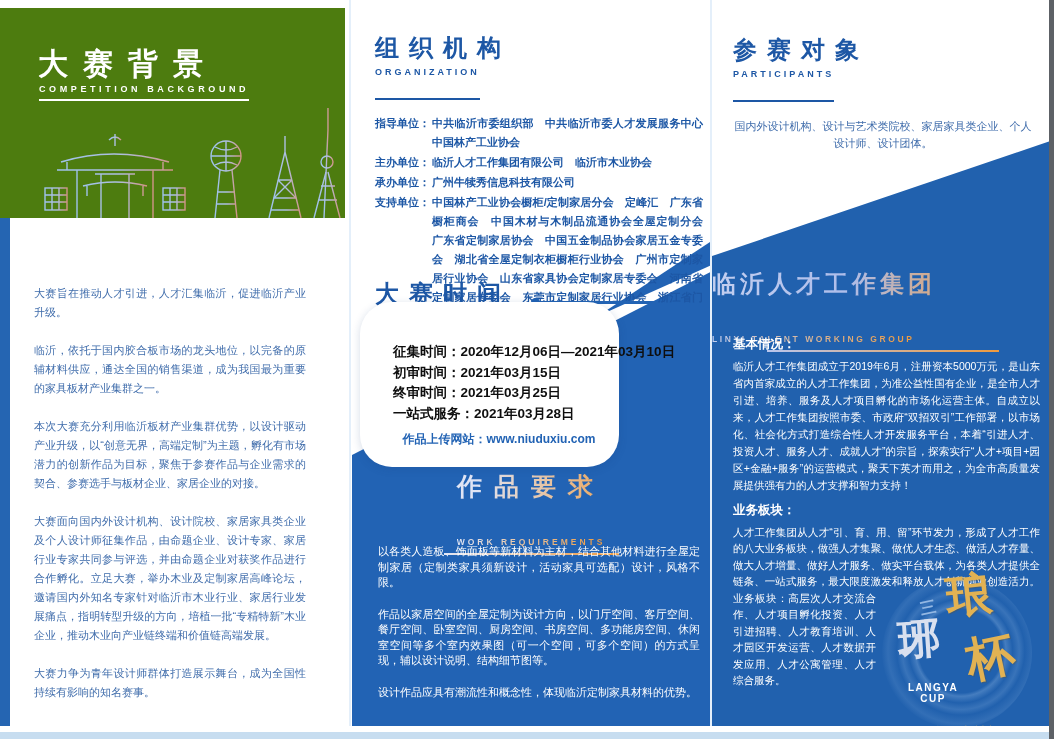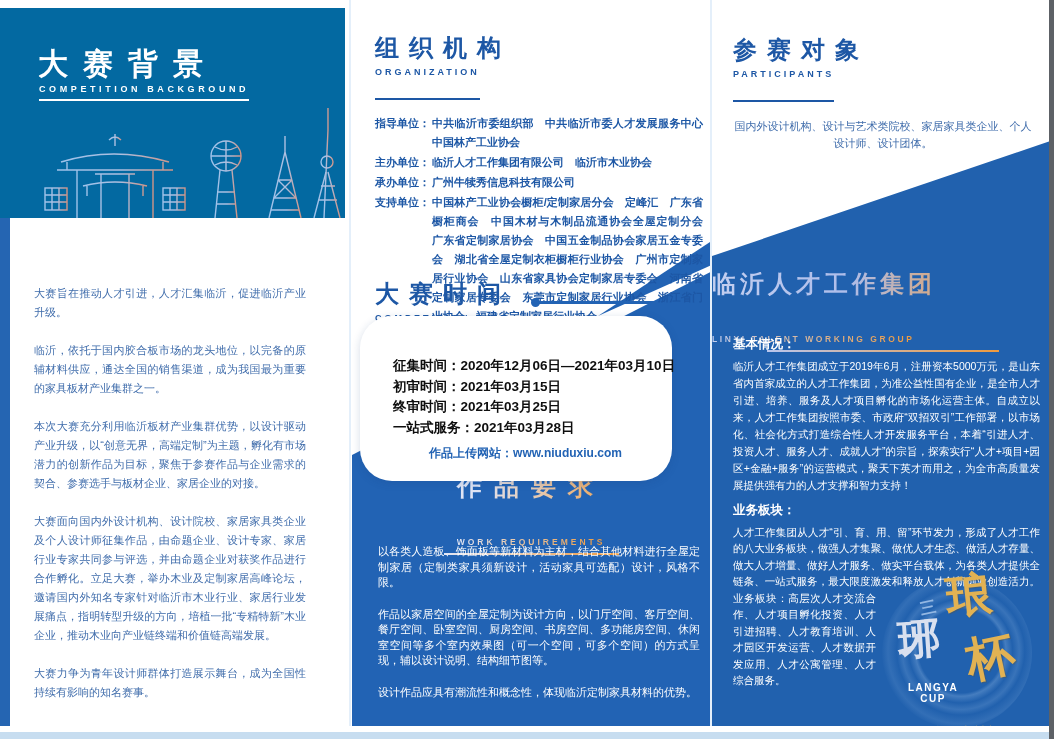--- a/index.html
+++ b/index.html
@@ -9,21 +9,21 @@
 
   
   .left-strip  { position:absolute; left:0; top:218px; width:10px; height:514px; background:#2565b2; }
   .bottom-gap  { position:absolute; left:0; top:726px; width:1049px; height:6px; background:#ffffff; z-index:30; }
   .bottom-strip{ position:absolute; left:0; top:732px; width:1049px; height:7px; background:#c7ddf0; z-index:30; }
   .right-dark  { position:absolute; right:0; top:0; width:5px; height:739px; background:#5d6166; z-index:40; }
   .crease { position:absolute; top:0; height:732px; width:2px; background:rgba(205,225,245,0.55); z-index:25; }
   .crease.c1 { left:349px; } .crease.c2 { left:710px; }
 
   
-  .left-header { position:absolute; left:0; top:8px; width:345px; height:210px; background:#0369a1; overflow:hidden; }
+  .left-header { position:absolute; left:0; top:8px; width:345px; height:210px; background:#4d7c0f; overflow:hidden; }
   .lh-title { position:absolute; left:38px; top:36px; color:#ffffff; font-size:30px; font-weight:800; letter-spacing:15px; white-space:nowrap; }
   .lh-en { position:absolute; left:39px; top:76px; color:#ffffff; font-size:9px; font-weight:bold; letter-spacing:3.6px; border-bottom:2px solid #ffffff; padding-bottom:5px; white-space:nowrap; }
   .skyline { position:absolute; right:2px; bottom:0; }
   .left-body { position:absolute; left:34px; top:284px; width:272px; color:#3f6cab; font-size:11px; line-height:19px; text-align:justify; }
   .left-body p { margin-bottom:19px; }
 
   
   .sec-title { color:#1d57a5; font-size:24px; font-weight:800; letter-spacing:10px; white-space:nowrap; line-height:1; }
   .sec-en { display:inline-block; color:#1d57a5; font-size:9px; font-weight:bold; letter-spacing:3px; border-bottom:2px solid #1d57a5; padding-bottom:21px; margin-top:7px; white-space:nowrap; }
 
@@ -38,21 +38,21 @@
               clip-path:polygon(0 44.2%, 100% 8.3%, 100% 100%, 0 100%); }
   .mid-wedge { position:absolute; left:598px; top:242px; width:112px; height:74px; background:#2263b4;
                clip-path:polygon(0 100%, 100% 0, 100% 32%); }
 
   .time-title { position:absolute; left:375px; top:282px; }
   .connector-h { position:absolute; left:538px; top:301px; width:118px; height:3px; background:#2263b4; border-radius:2px; }
   .connector-h::before { content:""; position:absolute; left:-7px; top:-3px; width:9px; height:9px; border-radius:50%; background:#2263b4; }
   .connector-v { position:absolute; left:373px; top:334px; width:3px; height:38px; background:#2263b4; border-radius:2px; }
   .connector-v::before { content:""; position:absolute; left:-3px; top:-7px; width:9px; height:9px; border-radius:50%; background:#2263b4; }
 
-  .time-card { position:absolute; left:360px; top:316px; width:312px; height:165px; background:#ffffff; border-radius:32px;
+  .time-card { position:absolute; left:360px; top:302px; width:259px; height:165px; background:#ffffff; border-radius:32px;
                box-shadow:0 2px 8px rgba(20,60,120,0.18); padding:40px 14px 0 33px; z-index:5; }
   .card-row { font-size:13.5px; line-height:20.5px; font-weight:bold; color:#0e0e0e; white-space:nowrap; }
   .upload-line { margin-top:7px; text-align:center; font-size:12px; font-weight:bold; color:#2263b4; white-space:nowrap; }
   .upload-url { color:#2263b4; text-decoration:none; }
 
   .req { position:absolute; left:356px; top:474px; width:350px; text-align:center; }
   .grad-title { font-size:25px; font-weight:800; letter-spacing:12px; white-space:nowrap;
                 background:linear-gradient(90deg,#e3e7f6 0%,#dfe4f4 35%,#ef9a3d 80%);
                 -webkit-background-clip:text; background-clip:text; color:transparent; line-height:1; }
   .grad-en { display:inline-block; font-size:8.5px; font-weight:bold; letter-spacing:3px; white-space:nowrap; margin-top:20px;

